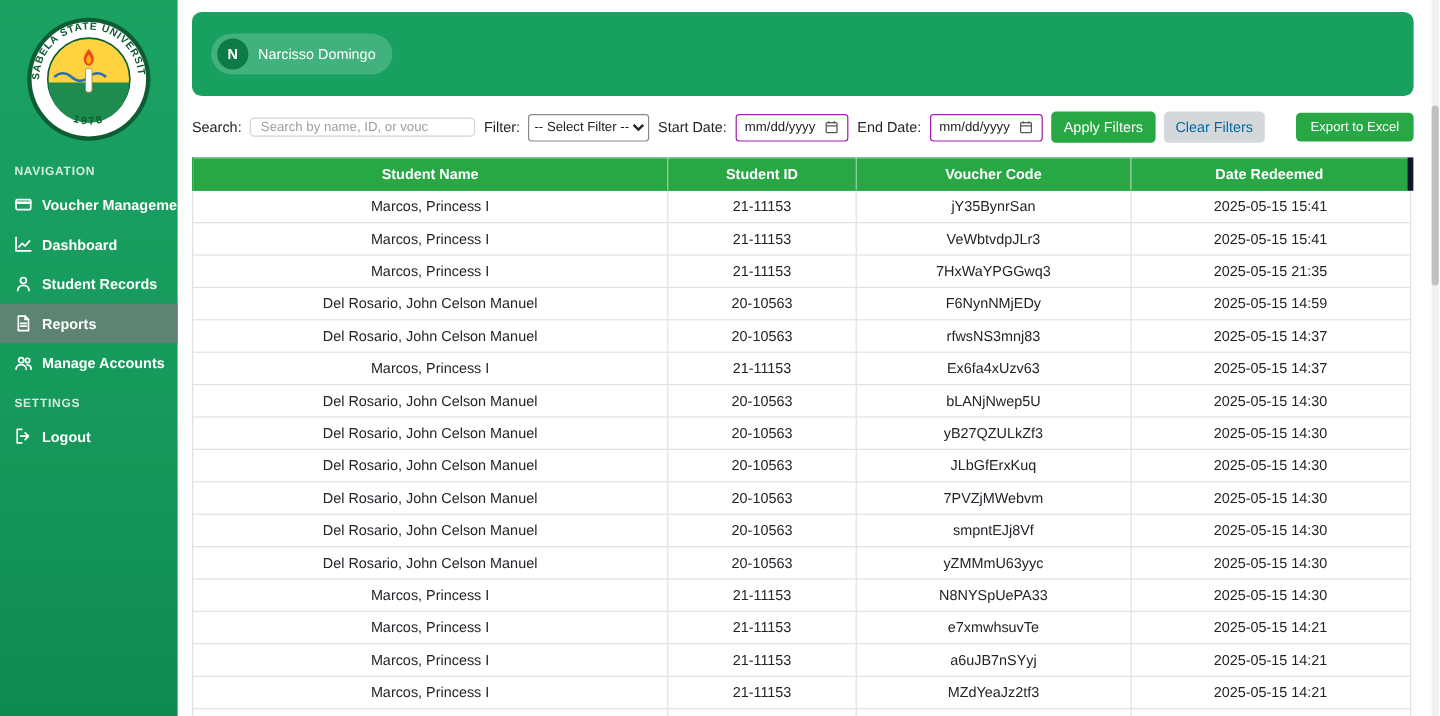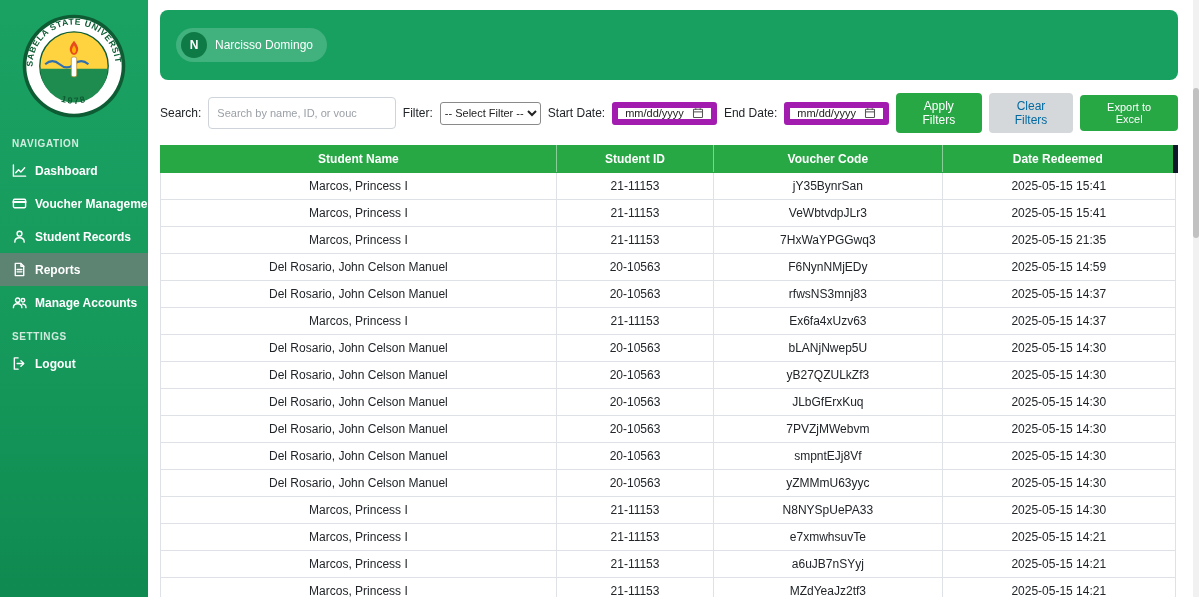--- a/index.html
+++ b/index.html
@@ -45,30 +45,30 @@
   }
   .user-avatar {
     width:26px; height:26px; border-radius:50%; background:#0e7a45;
     display:flex; align-items:center; justify-content:center;
     font-size:12px; font-weight:700; color:#fff;
   }
   
   .filters { display:flex; align-items:center; gap:7px; margin:13px 0 12px; font-size:12px; color:#212529; }
   .lbl { white-space:nowrap; }
   .search-input {
-    width:188px; height:32px; border:1px solid #ced4da; border-radius:4px;
+    width:188px; height:16px; border:1px solid #ced4da; border-radius:4px;
     padding:0 8px; font-size:11px; font-family:"Liberation Sans", sans-serif; color:#333;
   }
   .search-input::placeholder { color:#9aa0a6; }
   .filter-select {
     height:23px; font-size:11px; border:1px solid #8a8a8a; border-radius:3px;
     background:#fff; font-family:"Liberation Sans", sans-serif; color:#222;
   }
   .date-box {
-    display:flex; align-items:center; gap:8px; border:6px solid #a21caf; border-radius:3px;
+    display:flex; align-items:center; gap:8px; border:1px solid #a21caf; border-radius:3px;
     height:23px; padding:0 7px; font-size:11px; color:#222; background:#fff; cursor:text;
   }
   .date-box svg { width:12px; height:12px; stroke:#555; fill:none; stroke-width:1.4; }
   .btn {
     border:none; border-radius:4px; font-size:12px; padding:6px 10px;
     cursor:pointer; font-family:"Liberation Sans", sans-serif; font-weight:400;
   }
   .btn-green { background:#28a745; color:#fff; }
   .btn-gray { background:#d5d8da; color:#0369a1; }
   .btn-export { margin-left:auto; font-size:11px; padding:6px 12px; }
@@ -113,35 +113,35 @@
         <textPath href="#arcBot" startOffset="50%" text-anchor="middle">1978</textPath>
       </text>
     </svg>
   </div>
 
   <div class="section-label">NAVIGATION</div>
 
   <div class="nav-item">
     <span class="nicon">
       <svg viewBox="0 0 16 16">
+          <rect x="1.5" y="3.5" width="13" height="9" rx="1.2"></rect>
+          <line x1="1.5" y1="6.3" x2="14.5" y2="6.3" stroke-width="2.2"></line>
+        </svg>
+    </span>
+    <span>Voucher Management</span>
+  </div>
+
+  <div class="nav-item">
+    <span class="nicon">
+      <svg viewBox="0 0 16 16">
           <path d="M1.5 2v12h13"></path>
           <path d="M4 10.5l3-3.2 2.4 2.4L13.5 5"></path>
         </svg>
     </span>
     <span>Dashboard</span>
-  </div>
-
-  <div class="nav-item">
-    <span class="nicon">
-      <svg viewBox="0 0 16 16">
-          <rect x="1.5" y="3.5" width="13" height="9" rx="1.2"></rect>
-          <line x1="1.5" y1="6.3" x2="14.5" y2="6.3" stroke-width="2.2"></line>
-        </svg>
-    </span>
-    <span>Voucher Management</span>
   </div>
 
   <div class="nav-item">
     <span class="nicon">
       <svg viewBox="0 0 16 16">
           <circle cx="8" cy="5" r="2.6"></circle>
           <path d="M3 14c0-2.9 2.2-4.6 5-4.6s5 1.7 5 4.6"></path>
         </svg>
     </span>
     <span>Student Records</span>

